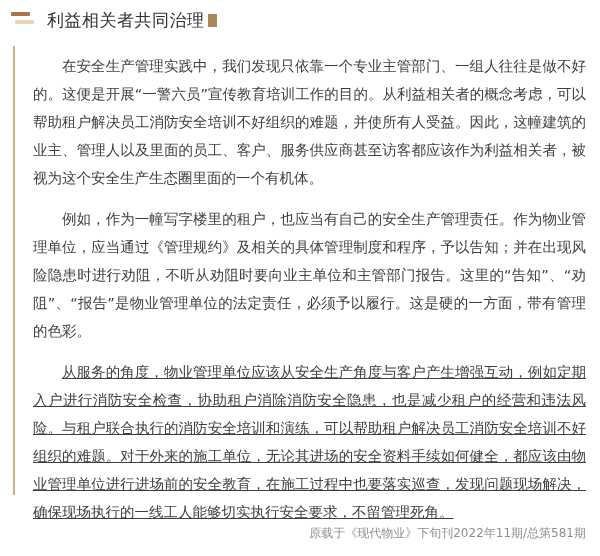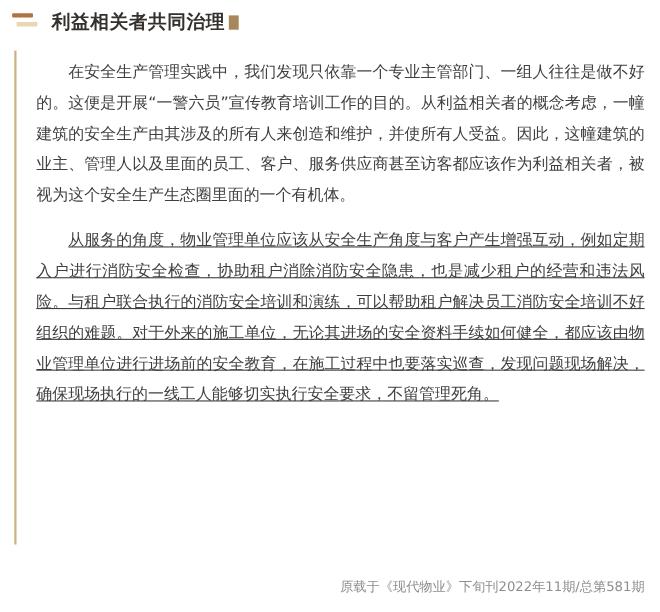--- a/index.html
+++ b/index.html
@@ -26,21 +26,21 @@
     height: 18px;
     margin-top: 3px;
     flex: 0 0 auto;
   }
   .bar { position: absolute; height: 4px; width: 19px; border-radius: 1px; }
   .bar-top { left: 0; top: 0; background: var(--accent-dark, #ad7342); }
   .bar-bottom { left: 4px; top: 8px; background: var(--accent-light, #e9d6b2); }
   .title {
     margin: 0 0 0 12px;
     font-size: 17px;
-    font-weight: bold;
+    font-weight: normal;
     color: #35302b;
     letter-spacing: 0.5px;
     line-height: 22px;
   }
   .title-square {
     display: inline-block;
     width: 9px;
     height: 13px;
     margin: 5px 0 0 3px;
     background: var(--title-square, #a8885a);
@@ -87,19 +87,20 @@
       <span class="bar bar-top"></span>
       <span class="bar bar-bottom"></span>
     </span>
     <h1 class="title">利益相关者共同治理</h1>
     <span class="title-square"></span>
   </div>
 
   <div class="left-rule"></div>
 
   <div class="article">
-    <p>在安全生产管理实践中，我们发现只依靠一个专业主管部门、一组人往往是做不好的。这便是开展“一警六员”宣传教育培训工作的目的。从利益相关者的概念考虑，一幢建筑的安全生产由其涉及的所有人来创造和维护，并使所有人受益。因此，这幢建筑的业主、管理人以及里面的员工、客户、服务供应商甚至访客都应该作为利益相关者，被视为这个安全生产生态圈里面的一个有机体。</p>
+    <p>在安全生产管理实践中，我们发现只依靠一个专业主管部门、一组人往往是做不好的。这便是开展“一警六员”宣传教育培训工作的目的。从利益相关者的概念考虑，可以帮助租户解决员工消防安全培训不好组织的难题，并使所有人受益。因此，这幢建筑的业主、管理人以及里面的员工、客户、服务供应商甚至访客都应该作为利益相关者，被视为这个安全生产生态圈里面的一个有机体。</p>
+    <p>例如，作为一幢写字楼里的租户，也应当有自己的安全生产管理责任。作为物业管理单位，应当通过《管理规约》及相关的具体管理制度和程序，予以告知；并在出现风险隐患时进行劝阻，不听从劝阻时要向业主单位和主管部门报告。这里的“告知”、“劝阻”、“报告”是物业管理单位的法定责任，必须予以履行。这是硬的一方面，带有管理的色彩。</p>
     <p>从服务的角度，物业管理单位应该从安全生产角度与客户产生增强互动，例如定期入户进行消防安全检查，协助租户消除消防安全隐患，也是减少租户的经营和违法风险。与租户联合执行的消防安全培训和演练，可以帮助租户解决员工消防安全培训不好组织的难题。对于外来的施工单位，无论其进场的安全资料手续如何健全，都应该由物业管理单位进行进场前的安全教育，在施工过程中也要落实巡查，发现问题现场解决，确保现场执行的一线工人能够切实执行安全要求，不留管理死角。</p>
   </div>
 
   <div class="footer">原载于《现代物业》下旬刊2022年11期/总第581期</div>
 
 </div>
 
 </body></html>

